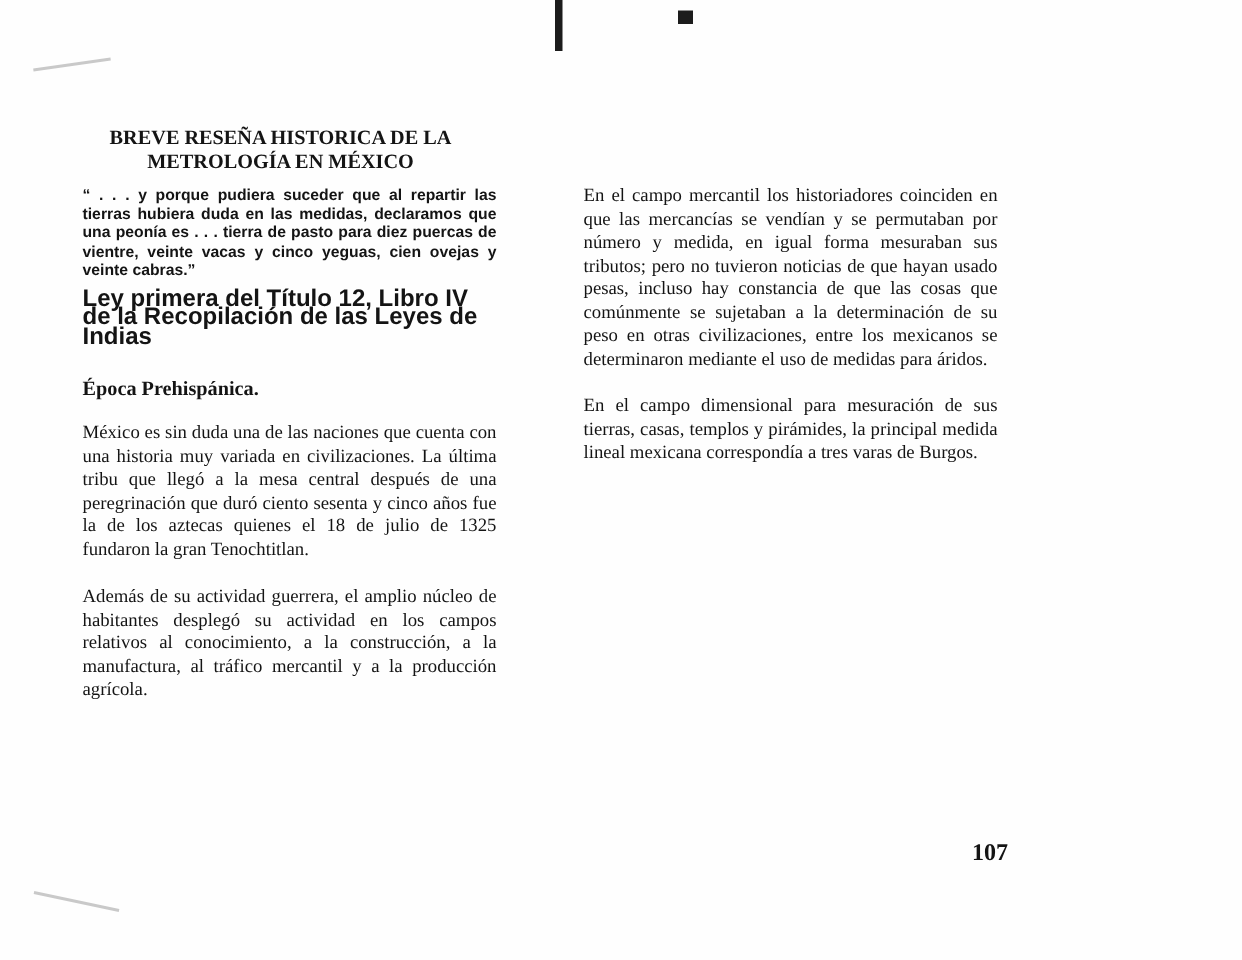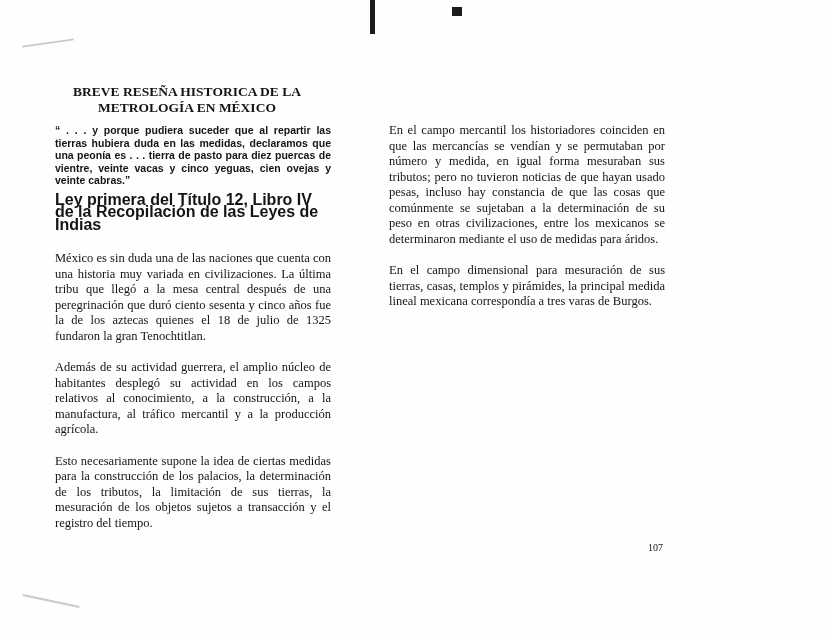--- a/index.html
+++ b/index.html
@@ -70,48 +70,49 @@
     margin: 0 0 14px 0;
   }
   p.para {
     margin: 0 0 16px 0;
   }
   p.para:last-child { margin-bottom: 0; }
 
   .page-number {
     position: absolute;
     left: 648px;
-    top: 541px;
-    font-size: 10px;
+    top: 562px;
+    font-size: 16px;
     line-height: 14px;
+    font-weight: bold;
   }
 </style>
 </head>
 <body>
 
 <div class="page">
 
   <div class="artifact artifact-top-line"></div>
   <div class="artifact artifact-top-dot"></div>
   <div class="artifact-corner artifact-corner-tl"></div>
   <div class="artifact-corner artifact-corner-bl"></div>
 
   <div class="col col-left">
     <h1 class="doc-title">BREVE RESEÑA HISTORICA DE LA METROLOGÍA EN MÉXICO</h1>
 
     <p class="epigraph">“ . . . y porque pudiera suceder que al repartir las tierras hubiera duda en las medidas, declaramos que una peonía es . . . tierra de pasto para diez puercas de vientre, veinte vacas y cinco yeguas, cien ovejas y veinte cabras.”</p>
 
     <p class="epigraph-source">Ley primera del Título 12, Libro IV de la Recopilación de las Leyes de Indias</p>
 
+    <h2 class="section-heading">Época Prehispánica.</h2>
 
     <p class="para">México es sin duda una de las naciones que cuenta con una historia muy variada en civilizaciones. La última tribu que llegó a la mesa central después de una peregrinación que duró ciento sesenta y cinco años fue la de los aztecas quienes el 18 de julio de 1325 fundaron la gran Tenochtitlan.</p>
 
     <p class="para">Además de su actividad guerrera, el amplio núcleo de habitantes desplegó su actividad en los campos relativos al conocimiento, a la construcción, a la manufactura, al tráfico mercantil y a la producción agrícola.</p>
 
-    <p class="para">Esto necesariamente supone la idea de ciertas medidas para la construcción de los palacios, la determinación de los tributos, la limitación de sus tierras, la mesuración de los objetos sujetos a transacción y el registro del tiempo.</p>
   </div>
 
   <div class="col col-right">
     <p class="para">En el campo mercantil los historiadores coinciden en que las mercancías se vendían y se permutaban por número y medida, en igual forma mesuraban sus tributos; pero no tuvieron noticias de que hayan usado pesas, incluso hay constancia de que las cosas que comúnmente se sujetaban a la determinación de su peso en otras civilizaciones, entre los mexicanos se determinaron mediante el uso de medidas para áridos.</p>
 
     <p class="para">En el campo dimensional para mesuración de sus tierras, casas, templos y pirámides, la principal medida lineal mexicana correspondía a tres varas de Burgos.</p>
 
 
 
   </div>

